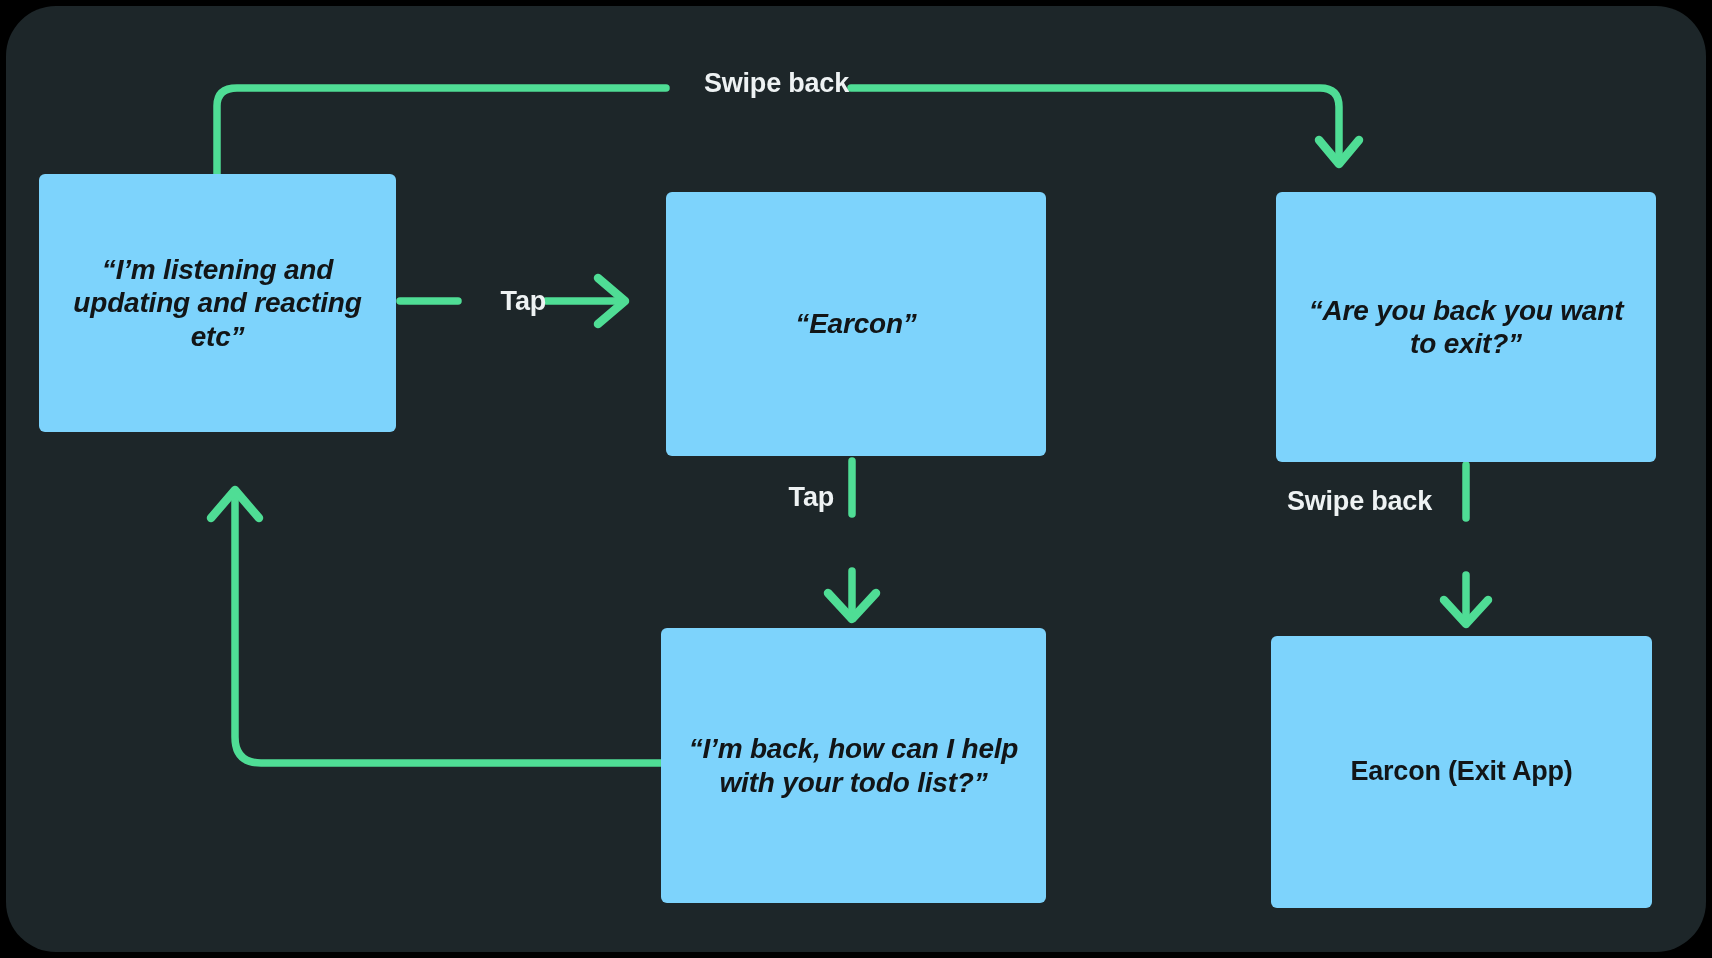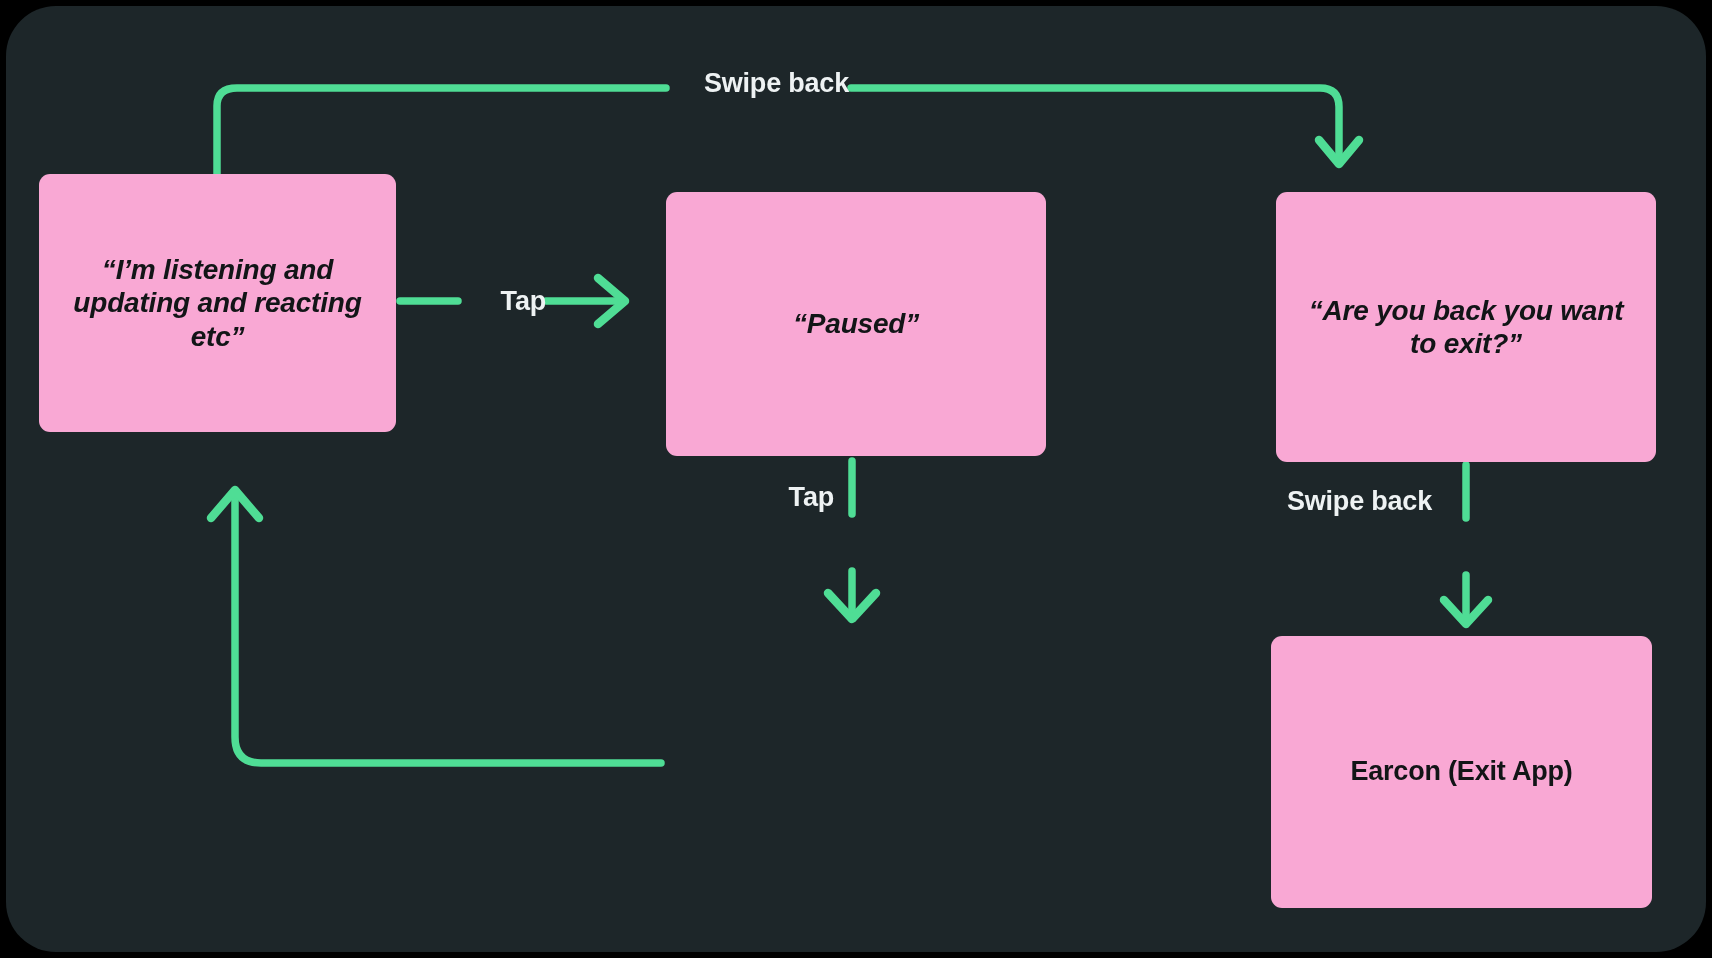--- a/index.html
+++ b/index.html
@@ -23,22 +23,22 @@
   }
   
   #edges{
     position:absolute;left:0;top:0;
     width:1712px;height:958px;
     pointer-events:none;
   }
   
   .node{
     position:absolute;
-    background:#f9a8d4;
-    border-radius:11px;
+    background:#7dd3fc;
+    border-radius:6px;
     display:flex;
     align-items:center;
     justify-content:center;
     box-sizing:border-box;
     padding:12px 26px;
   }
   .node-label{
     font-style:italic;
     font-weight:bold;
     color:#121517;
@@ -120,27 +120,30 @@
         <path class="ln" d="M 655 757 L 255 757 Q 229 757 229 731 L 229 490"></path>
         <path class="hd" d="M 205 512 L 229 484 L 253 512"></path>
       </g>
     </svg>
 
     <div class="node" id="node-listening">
       <span class="node-label">“I’m listening and updating and reacting etc”</span>
     </div>
 
     <div class="node" id="node-paused">
-      <span class="node-label">“Paused”</span>
+      <span class="node-label">“Earcon”</span>
     </div>
 
     <div class="node" id="node-confirm-exit">
       <span class="node-label">“Are you back you want to exit?”</span>
     </div>
 
+    <div class="node" id="node-back">
+      <span class="node-label">“I’m back, how can I help with your todo list?”</span>
+    </div>
 
     <div class="node" id="node-earcon">
       <span class="node-label plain">Earcon (Exit App)</span>
     </div>
 
     <div class="edge-label" id="label-swipe-back-top">Swipe back</div>
 
     <div class="edge-label" id="label-tap-horizontal">Tap</div>
 
     <div class="edge-label" id="label-tap-vertical">Tap</div>

